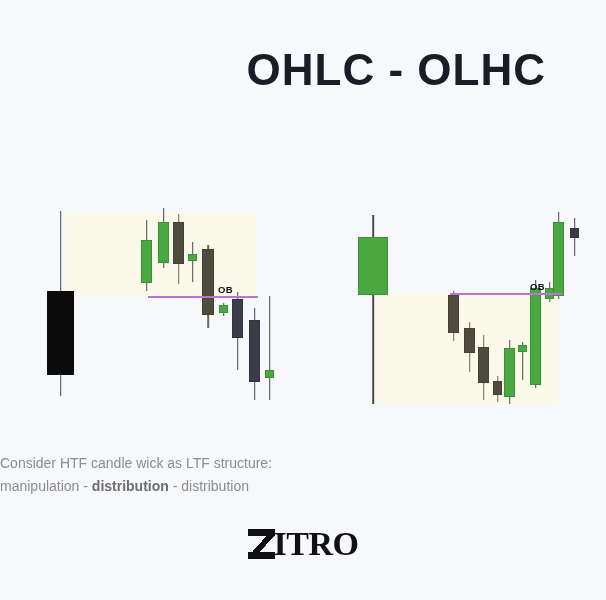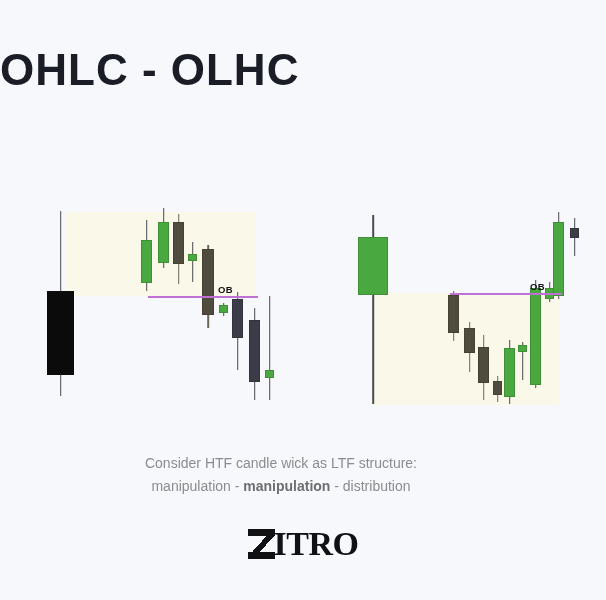--- a/index.html
+++ b/index.html
@@ -19,21 +19,21 @@
     width: 606px;
     height: 600px;
   }
 
   
   .title {
     position: absolute;
     top: 45px;
     left: 0;
     width: 546px;
-    text-align: left;
+    text-align: right;
     font-size: 44px;
     font-weight: bold;
     letter-spacing: 1px;
     color: #1b1d26;
     font-family: "Liberation Sans", sans-serif;
   }
   .subtitle {
     position: absolute;
     top: 130px;
     left: 58px;
@@ -93,21 +93,20 @@
     color: #101014;
     letter-spacing: 0.4px;
   }
 
   
   .caption {
     position: absolute;
     top: 452px;
     left: 0;
     width: 562px;
-    text-align: center;
     font-size: 14px;
     line-height: 1.62;
     color: #8c8c8c;
   }
   .caption .line2 .bold {
     font-weight: bold;
     color: #6e6e6e;
   }
 
   
@@ -243,20 +242,20 @@
       <div class="candle" style="left: 240px; width: 9px; top: 0px; height: 215px;">
         <div class="wick" style="top: 18px; height: 38px;"></div>
         <div class="body down" style="top: 28px; height: 10px;"></div>
       </div>
       <div class="ob-line" style="left: 120px; width: 112px; top: 93px; background: rgb(192, 113, 214);"></div>
       <div class="ob-label" style="left: 200px; top: 81px;">OB</div>
     </div>
 
   <div class="caption">
     <div class="line1">Consider HTF candle wick as LTF structure:</div>
-    <div class="line2"><span>manipulation - </span><span class="bold">manipulation</span><span> - distribution</span></div>
+    <div class="line2"><span>manipulation - </span><span class="bold">distribution</span><span> - distribution</span></div>
   </div>
 
   <div class="logo">
     <span class="mark"><span class="zed"></span><span>ITRO</span></span>
   </div>
 
 </div>
 
 </body></html>

